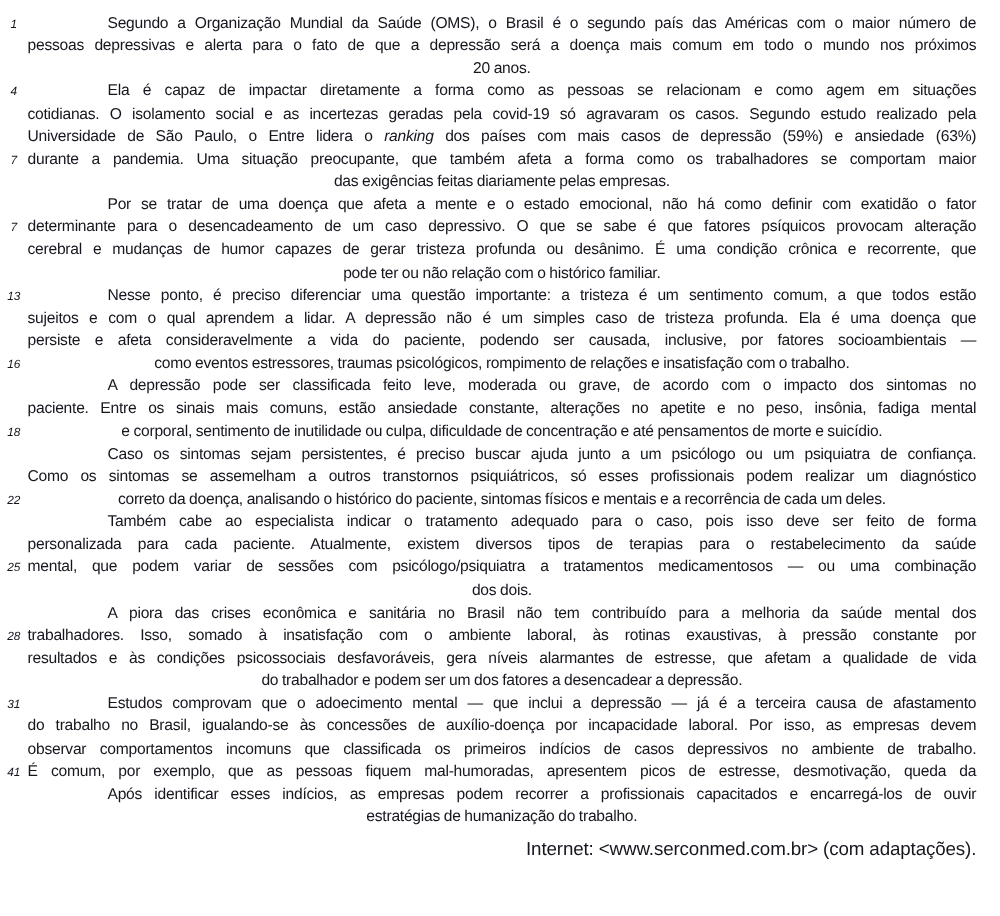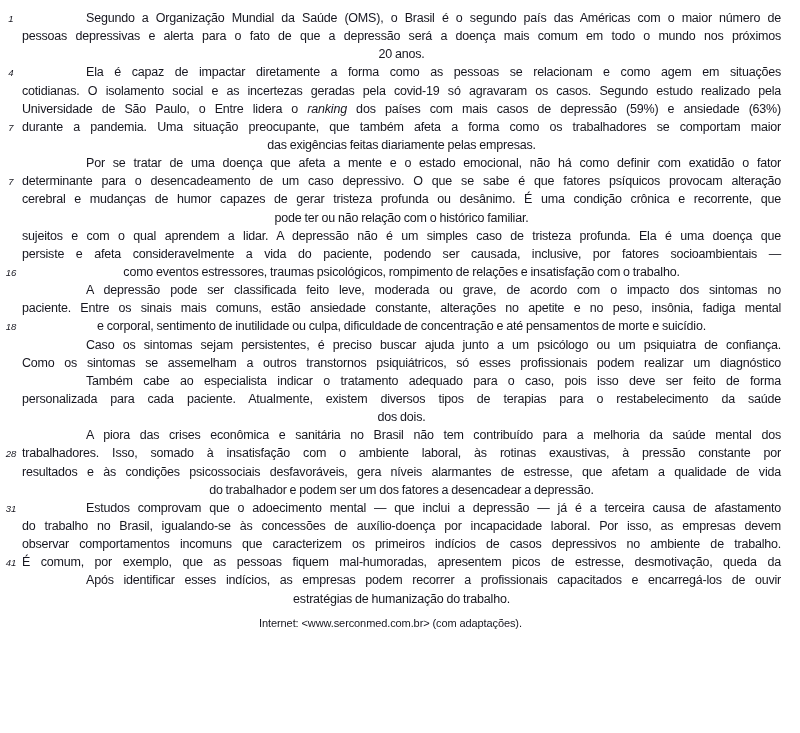--- a/index.html
+++ b/index.html
@@ -40,22 +40,22 @@
   }
   .content.j {
     white-space: normal;
     text-align: justify;
     text-align-last: justify;
   }
   .content.ind { text-indent: 64px; }
   .it { font-style: italic; margin-top: 32px; }
   .footer {
     margin-top: 9px;
-    text-align: center;
-    font-size: 11px;
+    text-align: right;
+    font-size: 15px;
     letter-spacing: -0.1px;
     color: #16161f;
   }
 </style>
 </head>
 <body>
 
 <div class="page">
   <div class="lines">
       <div class="line">
@@ -100,20 +100,24 @@
       </div>
       <div class="line">
         <span class="num"></span>
         <span class="content j"><span>cerebral e mudanças de humor capazes de gerar tristeza profunda ou desânimo. É uma condição crônica e recorrente, que</span></span>
       </div>
       <div class="line">
         <span class="num"></span>
         <span class="content"><span>pode ter ou não relação com o histórico familiar.</span></span>
       </div>
       <div class="line">
+        <span class="num">13</span>
+        <span class="content j ind"><span>Nesse ponto, é preciso diferenciar uma questão importante: a tristeza é um sentimento comum, a que todos estão</span></span>
+      </div>
+      <div class="line">
         <span class="num"></span>
         <span class="content j"><span>sujeitos e com o qual aprendem a lidar. A depressão não é um simples caso de tristeza profunda. Ela é uma doença que</span></span>
       </div>
       <div class="line">
         <span class="num"></span>
         <span class="content j"><span>persiste e afeta consideravelmente a vida do paciente, podendo ser causada, inclusive, por fatores socioambientais —</span></span>
       </div>
       <div class="line">
         <span class="num">16</span>
         <span class="content"><span>como eventos estressores, traumas psicológicos, rompimento de relações e insatisfação com o trabalho.</span></span>
@@ -132,26 +136,34 @@
       </div>
       <div class="line">
         <span class="num"></span>
         <span class="content j ind"><span>Caso os sintomas sejam persistentes, é preciso buscar ajuda junto a um psicólogo ou um psiquiatra de confiança.</span></span>
       </div>
       <div class="line">
         <span class="num"></span>
         <span class="content j"><span>Como os sintomas se assemelham a outros transtornos psiquiátricos, só esses profissionais podem realizar um diagnóstico</span></span>
       </div>
       <div class="line">
+        <span class="num">22</span>
+        <span class="content"><span>correto da doença, analisando o histórico do paciente, sintomas físicos e mentais e a recorrência de cada um deles.</span></span>
+      </div>
+      <div class="line">
         <span class="num"></span>
         <span class="content j ind"><span>Também cabe ao especialista indicar o tratamento adequado para o caso, pois isso deve ser feito de forma</span></span>
       </div>
       <div class="line">
         <span class="num"></span>
         <span class="content j"><span>personalizada para cada paciente. Atualmente, existem diversos tipos de terapias para o restabelecimento da saúde</span></span>
+      </div>
+      <div class="line">
+        <span class="num">25</span>
+        <span class="content j"><span>mental, que podem variar de sessões com psicólogo/psiquiatra a tratamentos medicamentosos — ou uma combinação</span></span>
       </div>
       <div class="line">
         <span class="num"></span>
         <span class="content"><span>dos dois.</span></span>
       </div>
       <div class="line">
         <span class="num"></span>
         <span class="content j ind"><span>A piora das crises econômica e sanitária no Brasil não tem contribuído para a melhoria da saúde mental dos</span></span>
       </div>
       <div class="line">
@@ -169,21 +181,21 @@
       <div class="line">
         <span class="num">31</span>
         <span class="content j ind"><span>Estudos comprovam que o adoecimento mental — que inclui a depressão — já é a terceira causa de afastamento</span></span>
       </div>
       <div class="line">
         <span class="num"></span>
         <span class="content j"><span>do trabalho no Brasil, igualando-se às concessões de auxílio-doença por incapacidade laboral. Por isso, as empresas devem</span></span>
       </div>
       <div class="line">
         <span class="num"></span>
-        <span class="content j"><span>observar comportamentos incomuns que caracterizem os primeiros indícios de casos depressivos no ambiente de trabalho.</span></span>
+        <span class="content j"><span>observar comportamentos incomuns que classificada os primeiros indícios de casos depressivos no ambiente de trabalho.</span></span>
       </div>
       <div class="line">
         <span class="num">41</span>
         <span class="content j"><span>É comum, por exemplo, que as pessoas fiquem mal-humoradas, apresentem picos de estresse, desmotivação, queda da</span></span>
       </div>
       <div class="line">
         <span class="num"></span>
         <span class="content j ind"><span>Após identificar esses indícios, as empresas podem recorrer a profissionais capacitados e encarregá-los de ouvir</span></span>
       </div>
       <div class="line">

